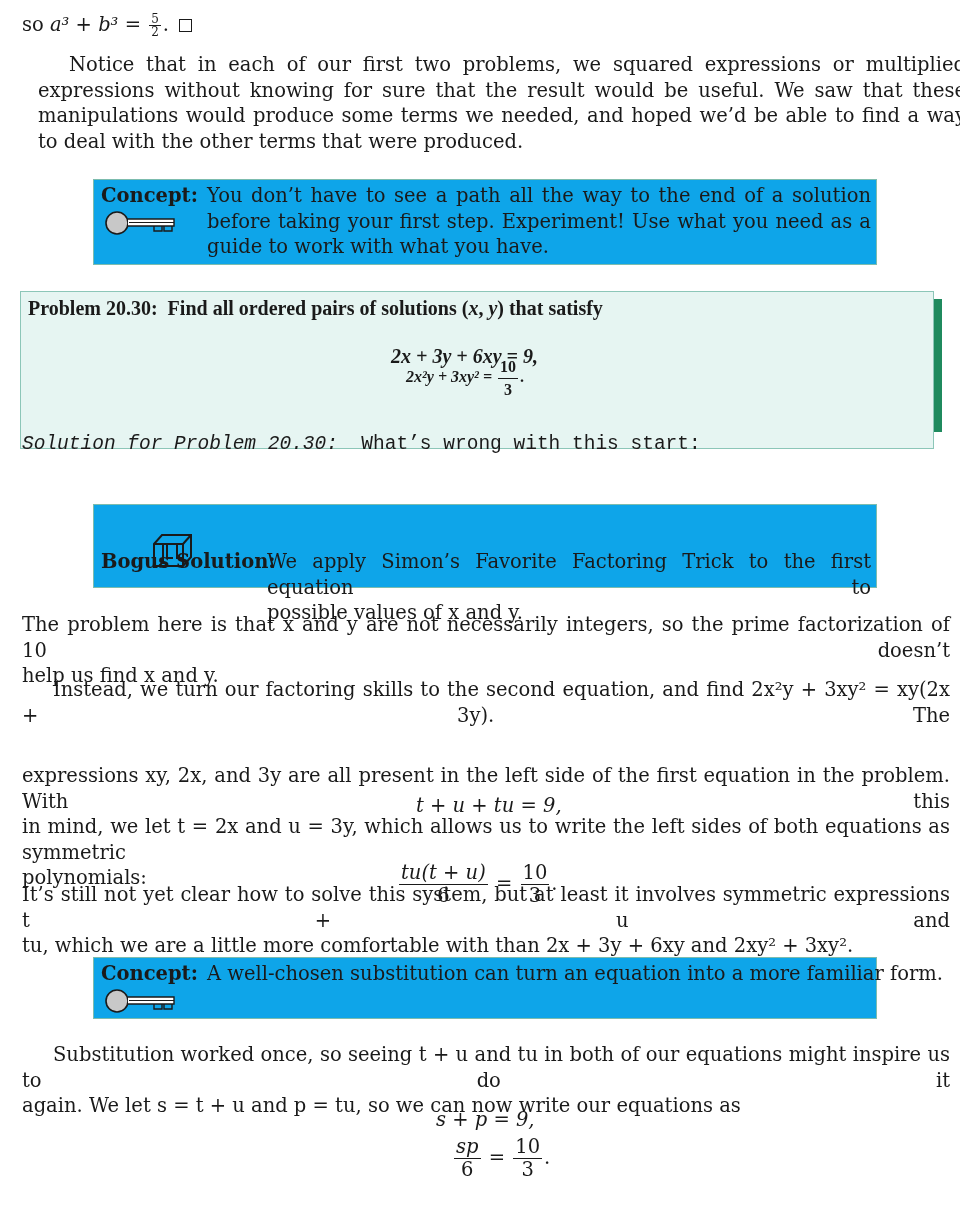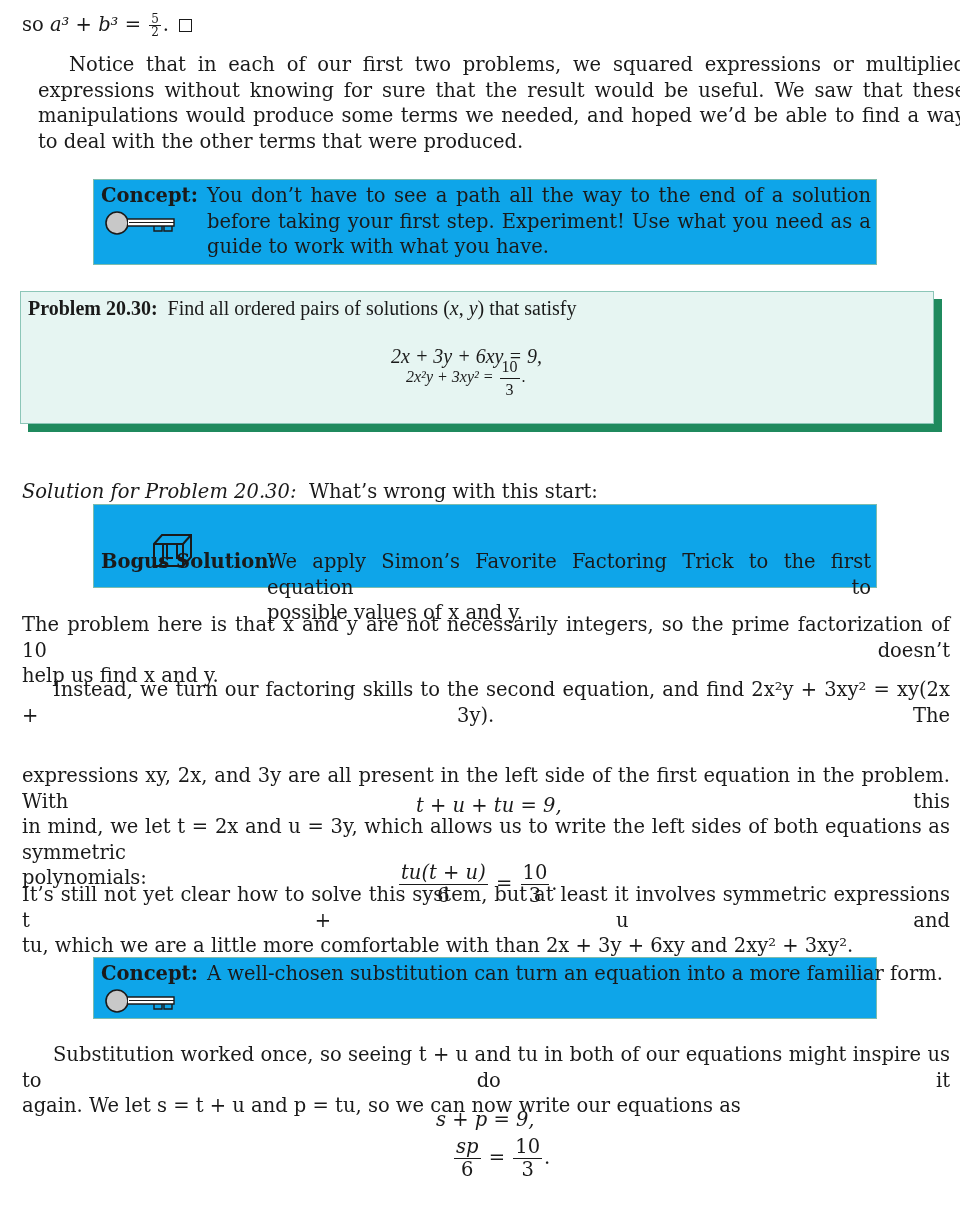--- a/index.html
+++ b/index.html
@@ -51,36 +51,36 @@
       <circle cx="13" cy="13" r="11" fill="#c8c8c8" stroke="#1a1a1a" stroke-width="1.6"></circle>
       <path d="M24 9 H70 V16 H24" fill="#ffffff" stroke="#1a1a1a" stroke-width="1.4"></path>
       <line x1="25" y1="12.5" x2="70" y2="12.5" stroke="#1a1a1a" stroke-width="1"></line>
       <path d="M50 16 V21 H58 V16 M60 16 V21 H68 V16" fill="none" stroke="#1a1a1a" stroke-width="1.4"></path>
     </svg>
   </div>
   <div class="body" style="left:113px; top:3px; width:664px;">You don’t have to see a path all the way to the end of a solution before taking your first step. Experiment! Use what you need as a guide to work with what you have.</div>
 </div>
 
 <div class="shadow" style="left:28px; top:299px; width:914px; height:133px;"></div>
-<div class="box" style="left:20px; top:291px; width:914px; height:133px; background:#e6f5f2; border-color:#8cc6b8;">
+<div class="box" style="left:20px; top:291px; width:914px; height:158px; background:#e6f5f2; border-color:#8cc6b8;font-weight:bold;">
   <div style="position:absolute; left:7px; top:4px; white-space:nowrap; font-family:'Liberation Serif', serif; font-size:20px;">
     <b>Problem 20.30:</b>&nbsp;
     <span>Find all ordered pairs of solutions (</span><i>x</i><span>, </span><i>y</i><span>) that satisfy</span>
   </div>
   <div class="eq m" style="left:370px; top:52px; font-family:'Liberation Serif', serif; font-size:20px;">2x + 3y + 6xy = 9,</div>
   <div class="eq" style="left:385px; top:64px; font-family:'Liberation Serif', serif; font-size:16px;">
     <span class="m">2x²y + 3xy² =</span>
     <span class="frac">
       <span class="num">10</span>
       <span>3</span>
     </span><span>.</span>
   </div>
 </div>
 
-<div class="abs" style="left:22px; top:479px; white-space:nowrap;">
+<div class="abs" style="left:22px; top:432px; white-space:nowrap;font-family:Liberation Mono, monospace;">
   <i>Solution for Problem 20.30:</i>&nbsp;
   <span>What’s wrong with this start:</span>
 </div>
 
 <div class="box" style="left:93px; top:504px; width:784px; height:84px;">
   <div class="label" style="left:7px; top:3px;margin-top:41px;">Bogus Solution:</div>
   <div style="position:absolute; left:57px; top:27px;">
     <svg width="44" height="36" viewBox="0 0 44 36">
       <g fill="none" stroke="#1a1a1a" stroke-width="2">
         <path d="M3 12 L11 3 H40 V25 L32 34 H3 Z"></path>

